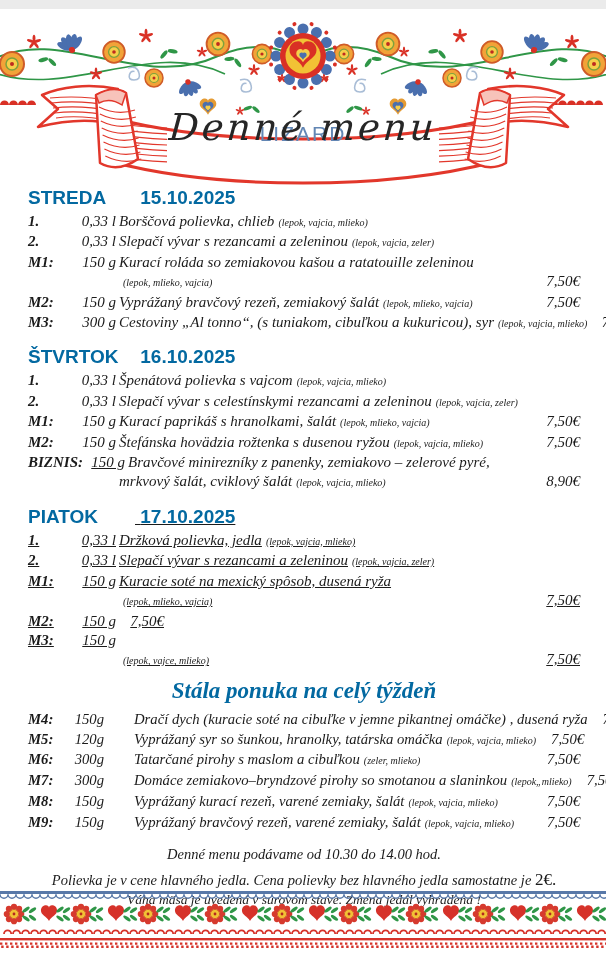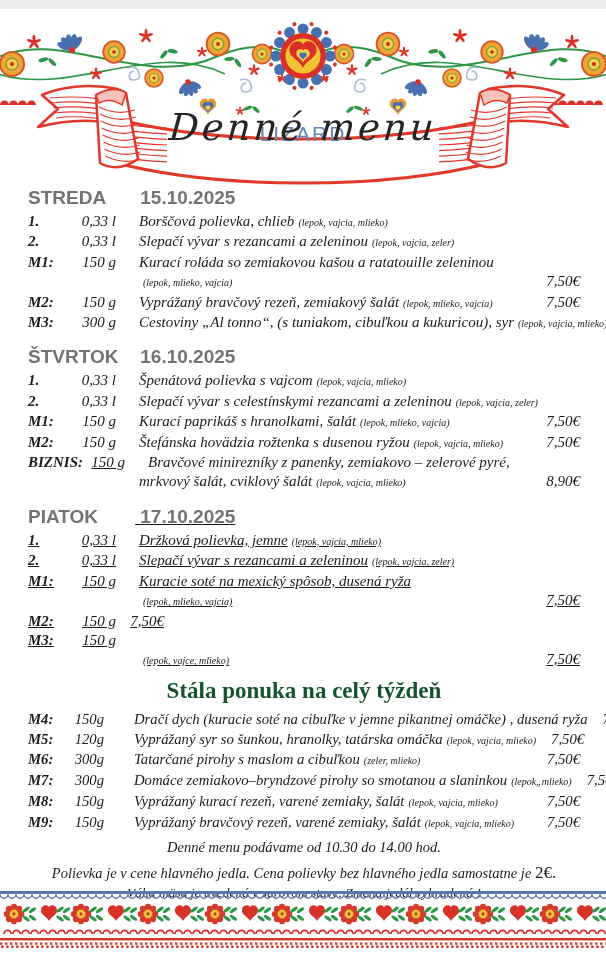--- a/index.html
+++ b/index.html
@@ -10,36 +10,36 @@
   .ribbon{position:absolute;top:75px;left:0;}
   .brand{position:absolute;top:90px;left:0;width:606px;text-align:center;
          font-family:"Liberation Sans",sans-serif;font-size:21px;letter-spacing:2px;
          color:#6286b4;font-weight:400;margin-top:32px;}
   .banner-title{position:absolute;top:106px;left:0;width:606px;text-align:center;
          font-family:"DejaVu Serif",serif;font-style:italic;font-size:37px;color:#262626;
          letter-spacing:3px;transform:skewX(-4deg);}
   .menu{position:absolute;top:187px;left:28px;width:552px;}
   .day{margin-bottom:13px;}
   .day-head{font-family:"Liberation Sans",sans-serif;font-weight:700;font-size:19px;
-            color:#737373;line-height:22px;margin-bottom:3px;}
+            color:#0369a1;line-height:22px;margin-bottom:3px;}
   .day-name{display:inline-block;min-width:107px;}
   .mrow{display:flex;align-items:baseline;line-height:19.4px;font-style:italic;font-size:15px;}
   .c-label{flex:0 0 auto;min-width:46px;font-weight:700;}
   .c-qty{flex:0 0 auto;min-width:42px;text-align:right;}
   .c-qty.u{text-decoration:underline;}
-  .c-desc{flex:1 1 auto;margin-left:23px;white-space:nowrap;overflow:visible;}
+  .c-desc{flex:1 1 auto;margin-left:3px;white-space:nowrap;overflow:visible;}
   .allerg{font-size:10px;margin-left:4px;}
   .c-price{flex:0 0 auto;min-width:48px;text-align:right;}
-  .weekly-head{font-weight:700;font-size:23px;text-align:center;
-               color:#14532d;margin:6px 0 5px 0;line-height:28px;}
+  .weekly-head{font-style:italic;font-weight:700;font-size:23px;text-align:center;
+               color:#0369a1;margin:6px 0 5px 0;line-height:28px;}
   .wrow{font-size:14.7px;line-height:19.8px;}
   .wrow .c-label{min-width:32px;font-style:italic;}
   .wrow .c-qty{min-width:40px;text-align:right;padding-left:4px;}
   .wrow .c-desc{margin-left:30px;}
-  .foot{margin-top:5px;text-align:center;font-style:italic;}
+  .foot{margin-top:12px;text-align:center;font-style:italic;}
   .foot-l1{font-size:14.5px;margin-bottom:7px;}
   .foot-l2{font-size:14.5px;margin-bottom:2px;}
   .foot-l3{font-size:13.5px;}
   .big-price{font-size:17px;font-style:normal;}
   .border-bottom{position:absolute;top:891px;left:0;}
 </style>
 </head>
 <body>
 
 <div class="page">
@@ -291,21 +291,21 @@
 
     <section class="day" style="margin-bottom:4px;text-decoration:underline;">
       <div class="day-head">
         <span class="day-name">PIATOK</span>
         <span class="day-date">17.10.2025</span>
       </div>
       <div class="rows">
           <div class="mrow">
             <span class="c-label">1.</span>
             <span class="c-qty">0,33 l</span>
-            <span class="c-desc"><span class="dname">Držková polievka, jemne</span><span class="allerg">(lepok, vajcia, mlieko)</span></span>
+            <span class="c-desc"><span class="dname">Držková polievka, jedla</span><span class="allerg">(lepok, vajcia, mlieko)</span></span>
             <span class="c-price"></span>
           </div>
           <div class="mrow">
             <span class="c-label">2.</span>
             <span class="c-qty">0,33 l</span>
             <span class="c-desc"><span class="dname">Slepačí vývar s rezancami a zeleninou</span><span class="allerg">(lepok, vajcia, zeler)</span></span>
             <span class="c-price"></span>
           </div>
           <div class="mrow">
             <span class="c-label">M1:</span>

